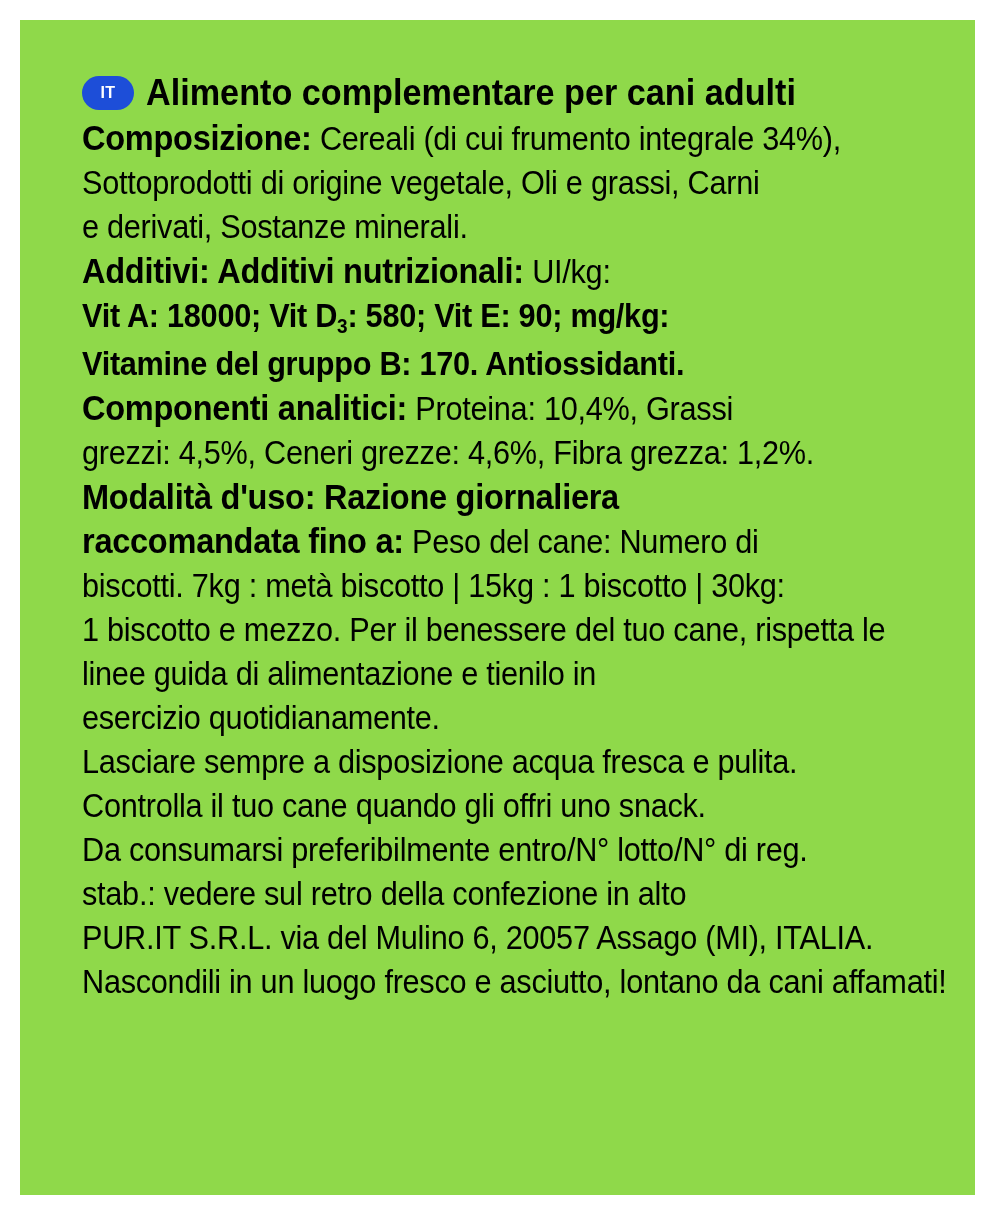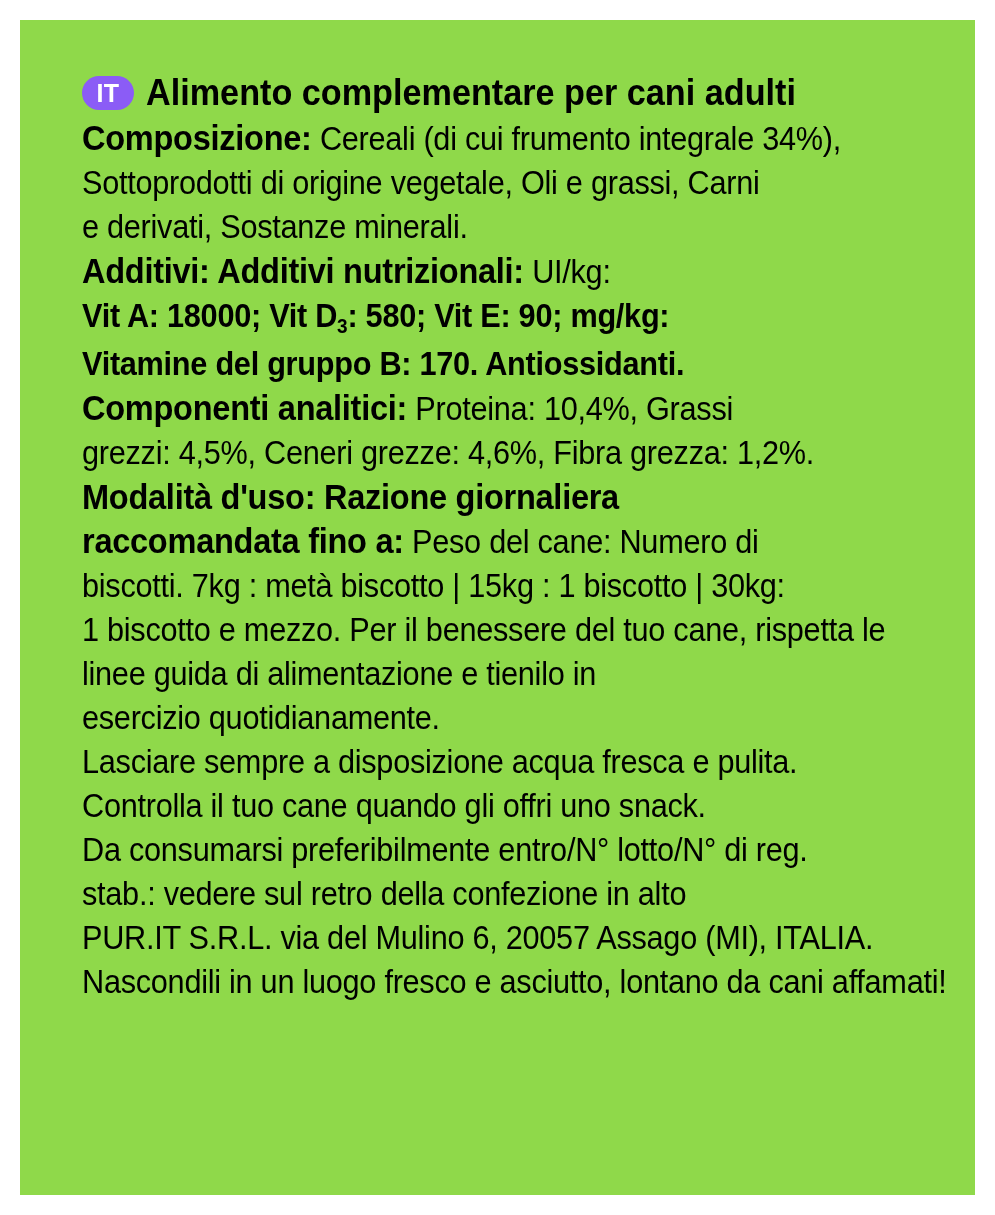--- a/index.html
+++ b/index.html
@@ -42,23 +42,23 @@
     gap: 12px;
     margin-bottom: 2px;
   }
   .lang-badge {
     display: inline-flex;
     align-items: center;
     justify-content: center;
     width: 52px;
     height: 34px;
     border-radius: 17px;
-    background: #8b5cf6;
+    background: #1d4ed8;
     color: #ffffff;
-    font-size: 25px;
+    font-size: 16px;
     font-weight: bold;
     font-family: "Liberation Sans", sans-serif;
     letter-spacing: 0.5px;
     flex: none;
   }
   .headline-text {
     color: #000000;
     font-family: "Liberation Sans Narrow", "Liberation Sans", sans-serif;
     font-size: 36px;
     font-weight: bold;

